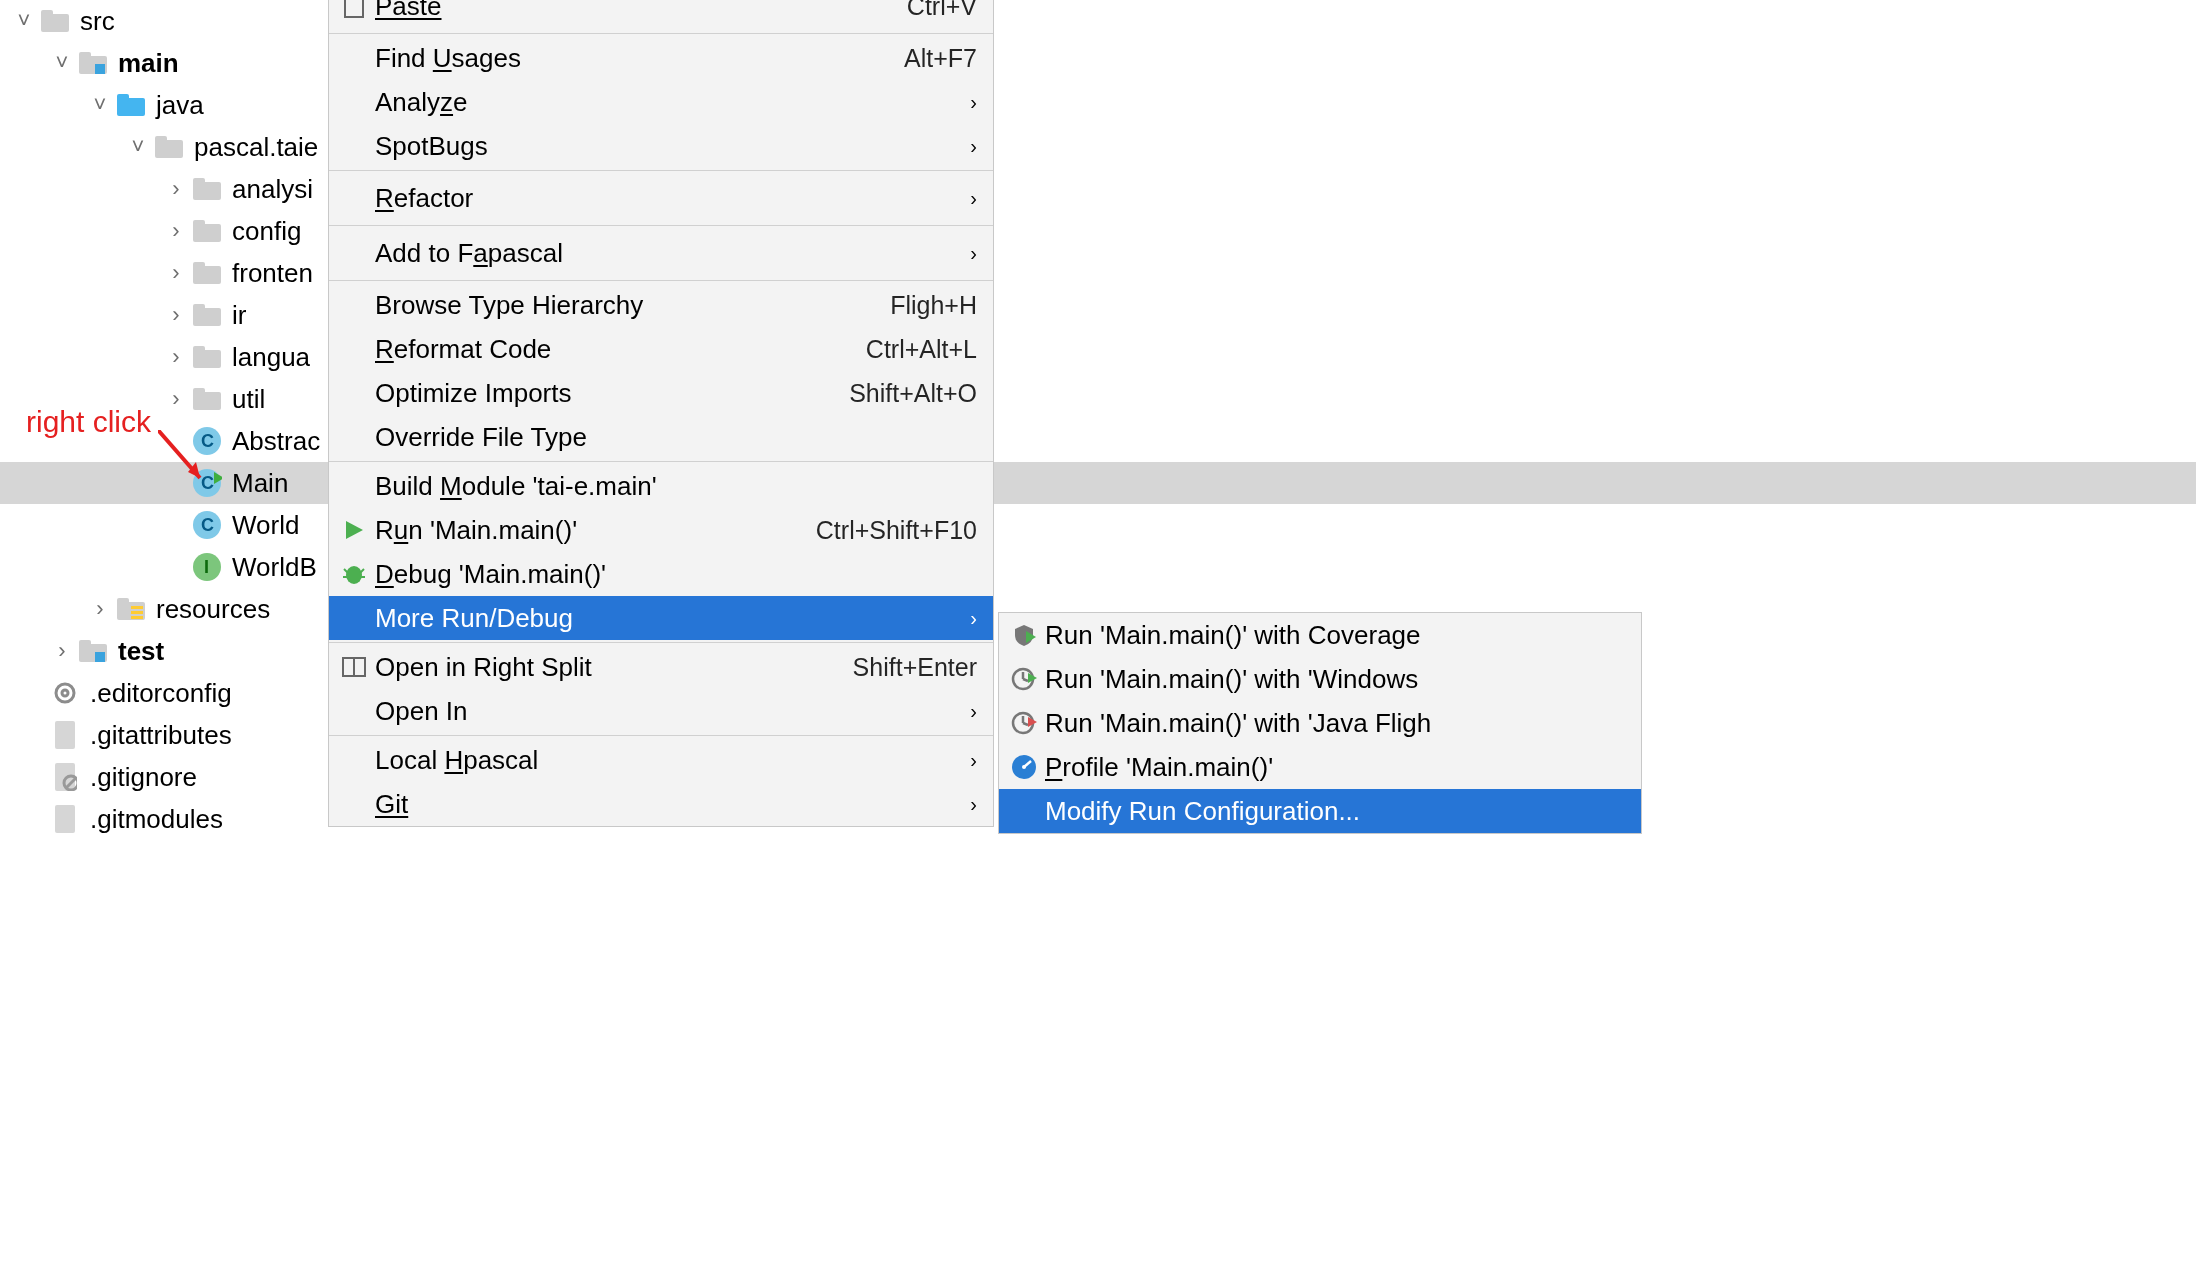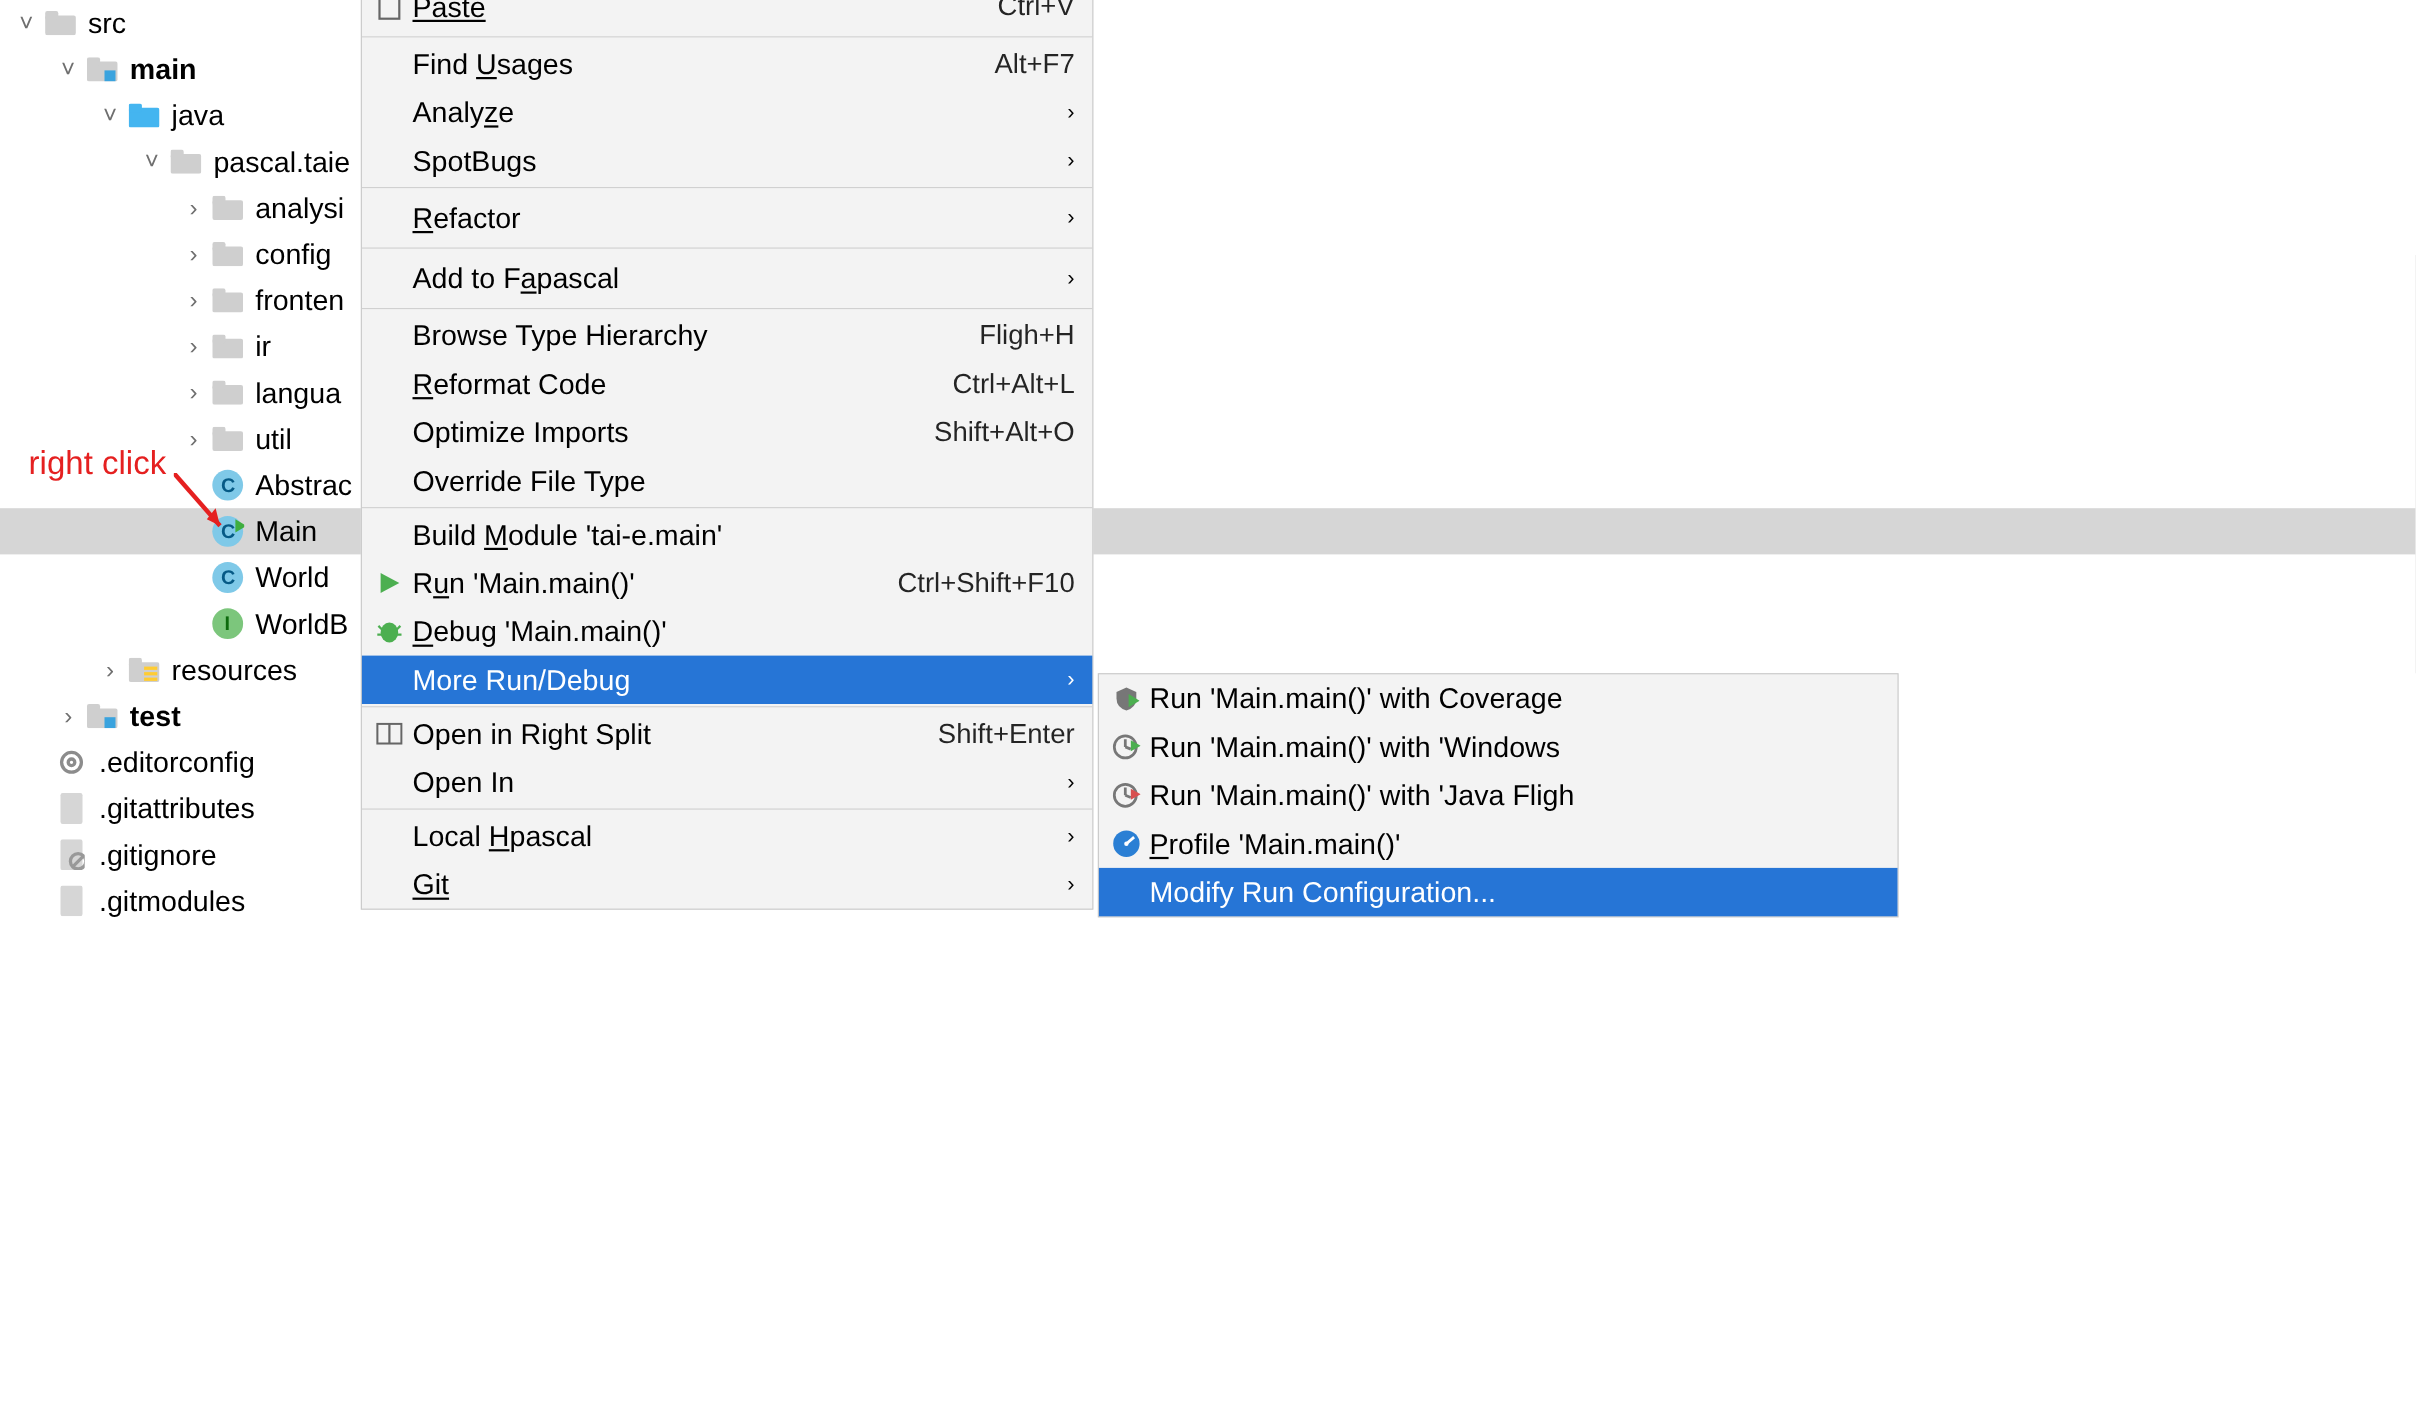--- a/index.html
+++ b/index.html
@@ -65,21 +65,21 @@
     border: 1px solid #c8c8c8;
   }
   .ctx.main {
     left: 328px;
     top: -20px;
     width: 666px;
   }
   .ctx.sub {
     left: 998px;
     top: 612px;
-    width: 728px;
+    width: 644px;
   }
   .ctx-item {
     display: flex;
     align-items: center;
     height: 44px;
     padding: 0 16px 0 10px;
     color: #000;
     position: relative;
   }
   .ctx-item.tall { height: 50px; }

